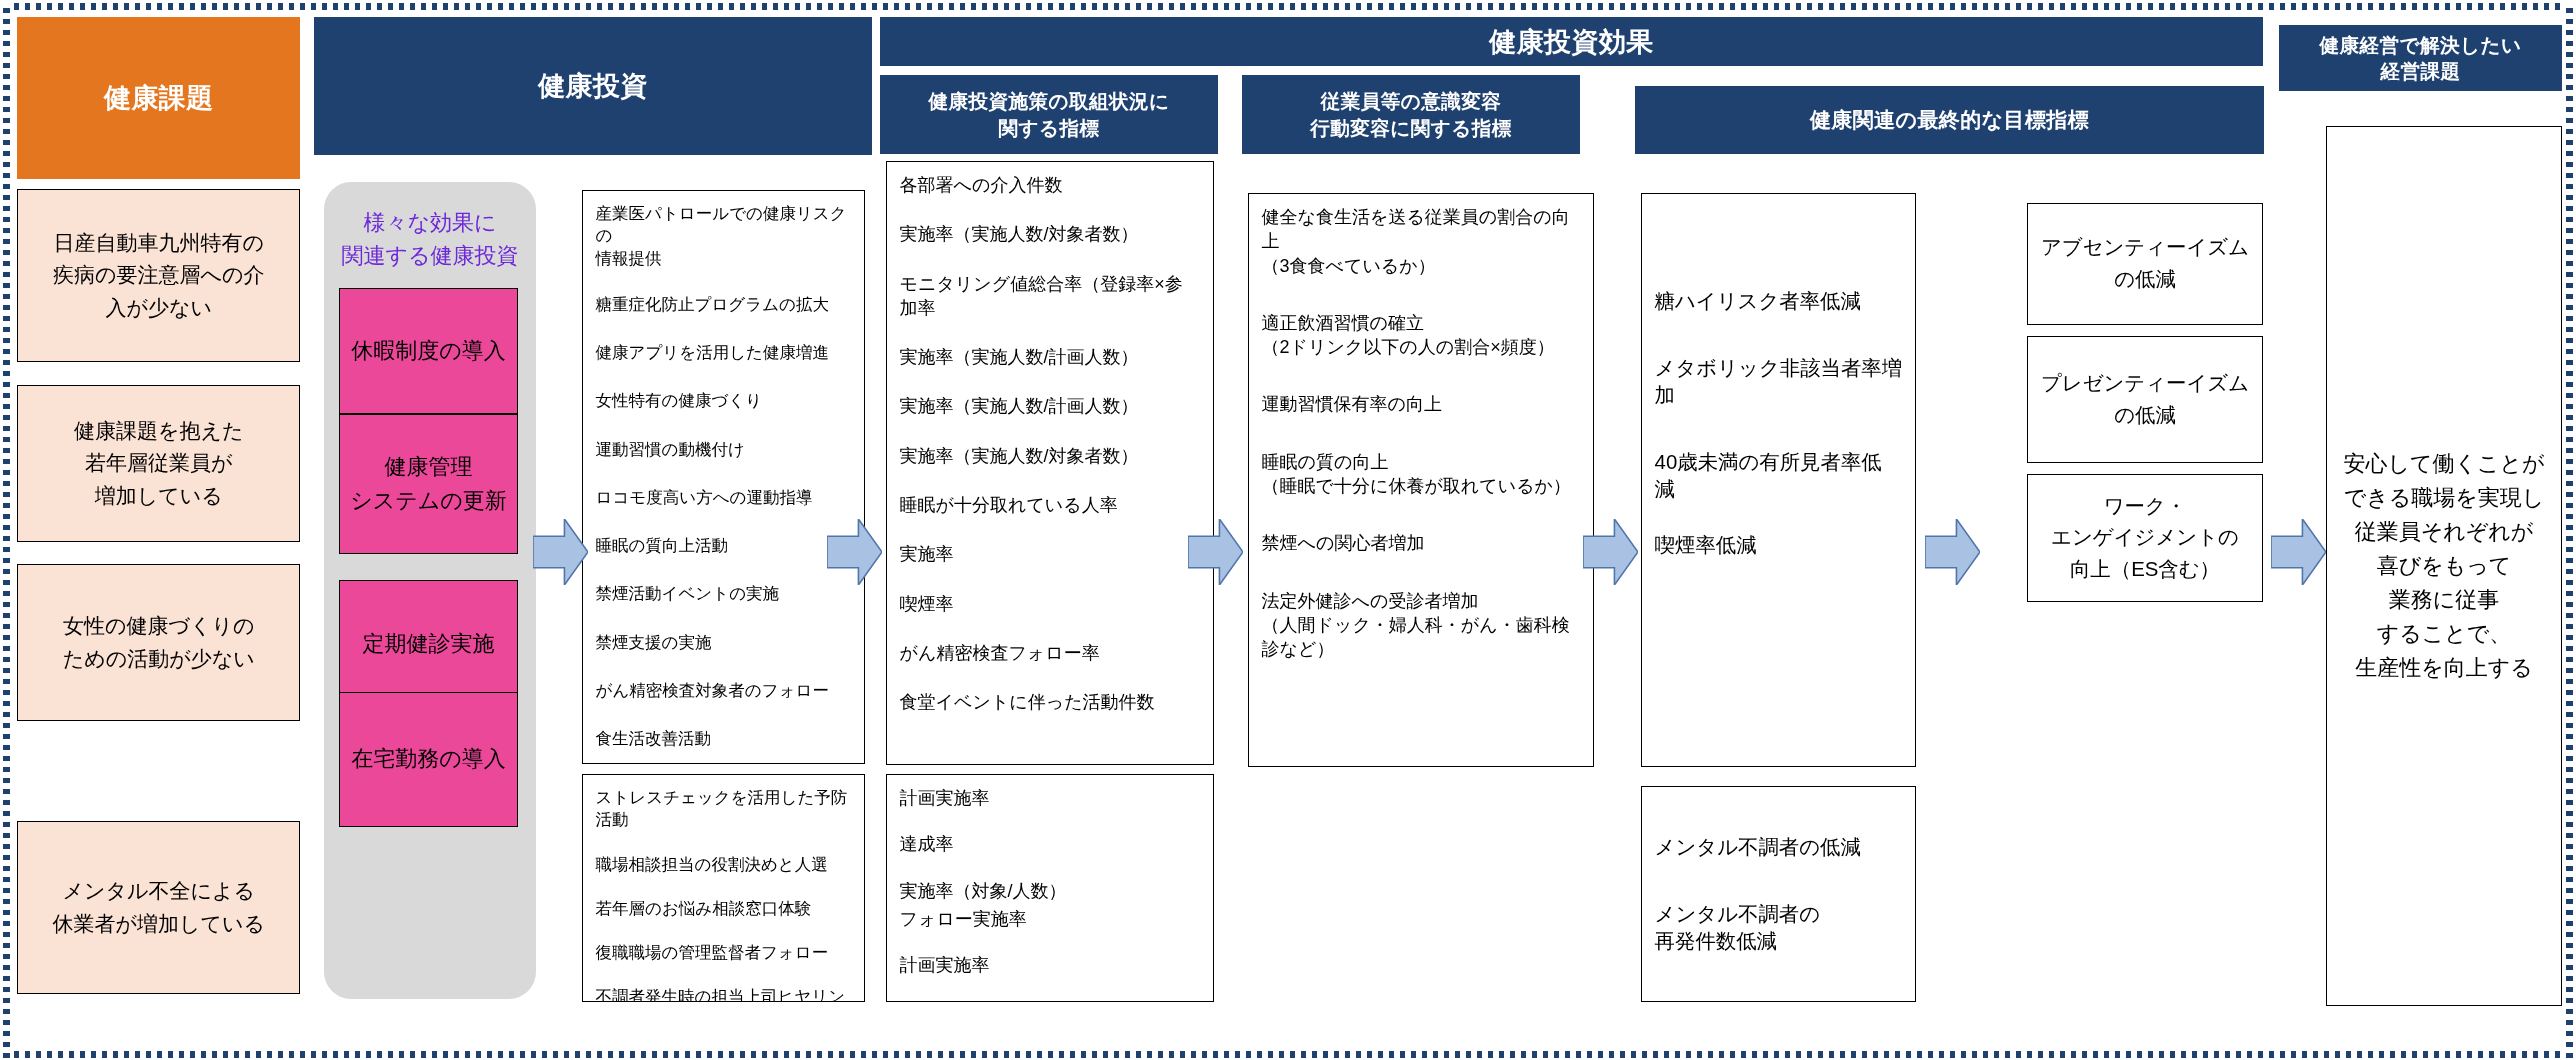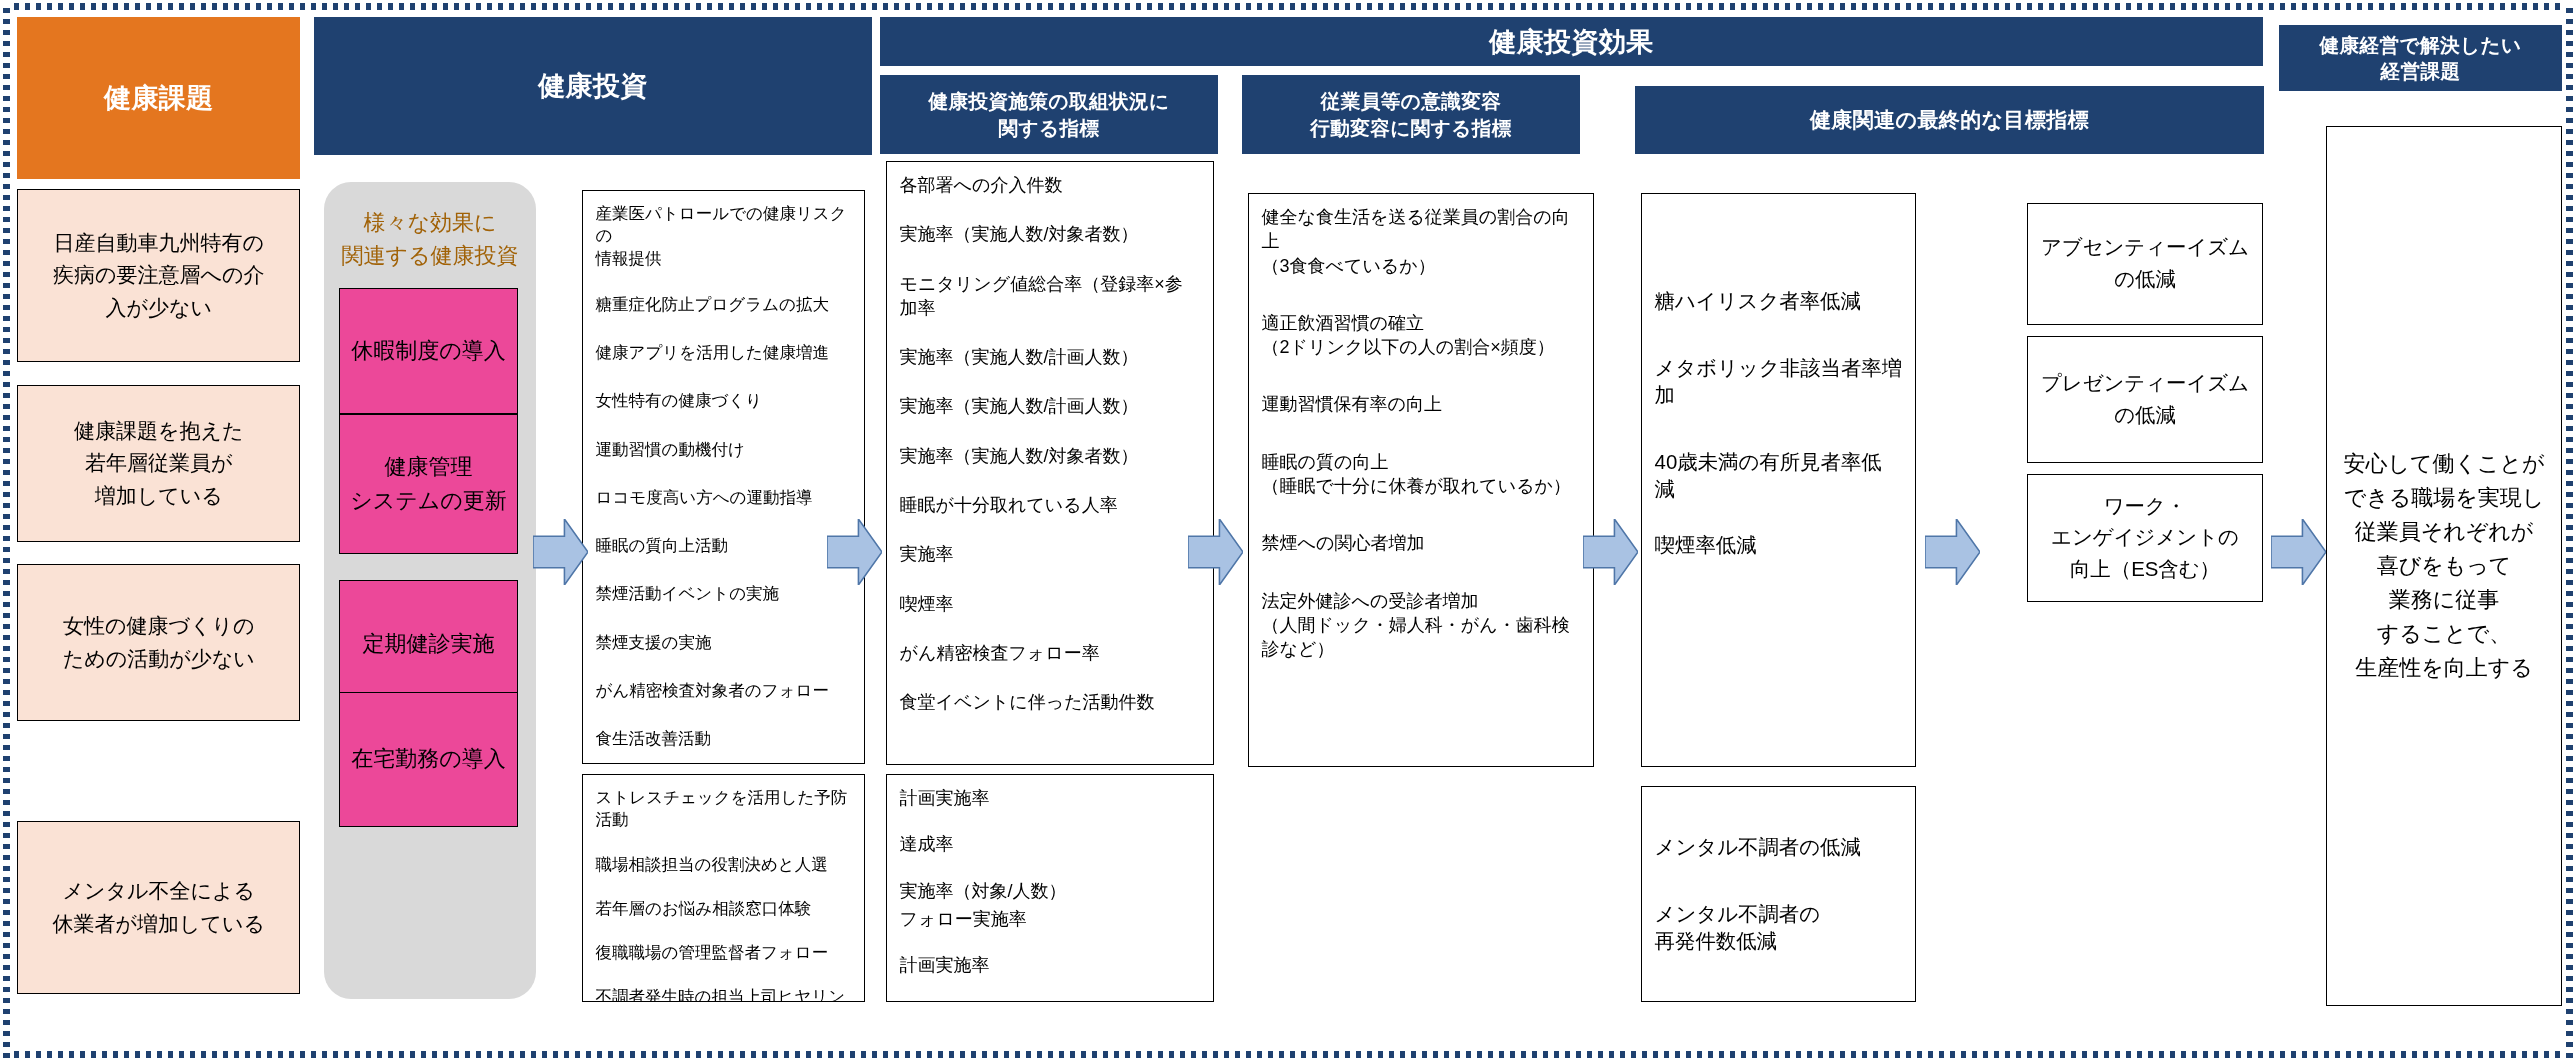--- a/index.html
+++ b/index.html
@@ -74,21 +74,21 @@
     position: absolute;
     box-sizing: border-box;
     background: #D9D9D9;
     border-radius: 27px;
   }
 
   .gray-title {
     position: absolute;
     text-align: center;
     line-height: 1.5;
-    color: #a16207;
+    color: #6d28d9;
   }
 
   
   .list-box {
     position: absolute;
     box-sizing: border-box;
     border: 1.6px solid #000000;
     background: #ffffff;
     padding: 11px 12.6px 6.3px 12.6px;
     overflow: hidden;

